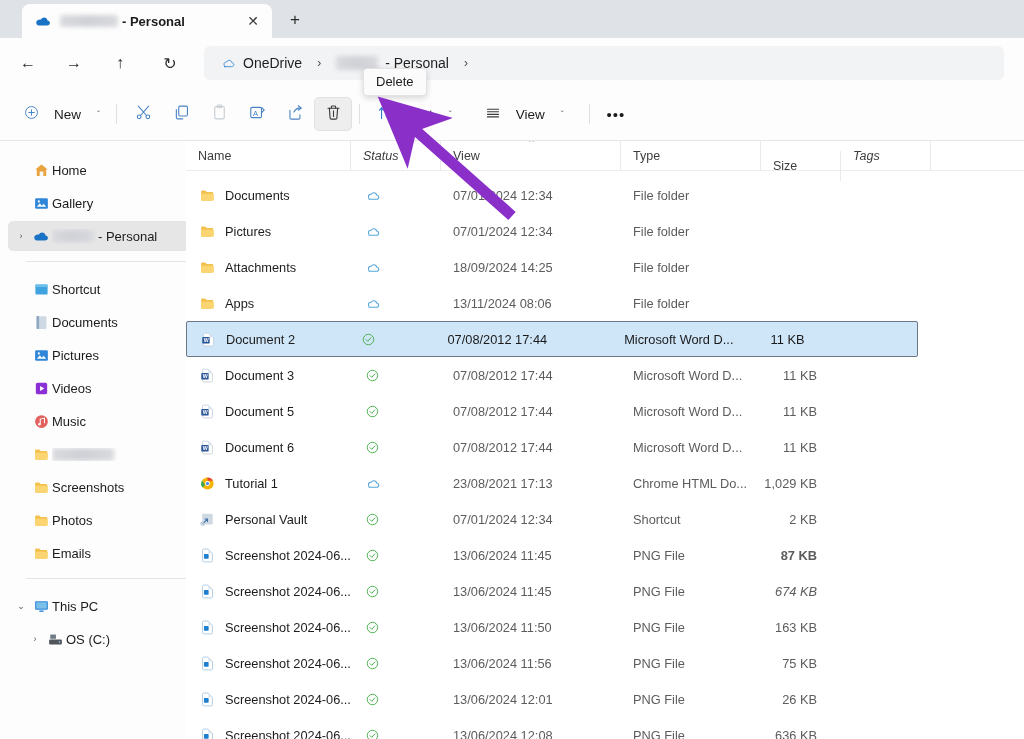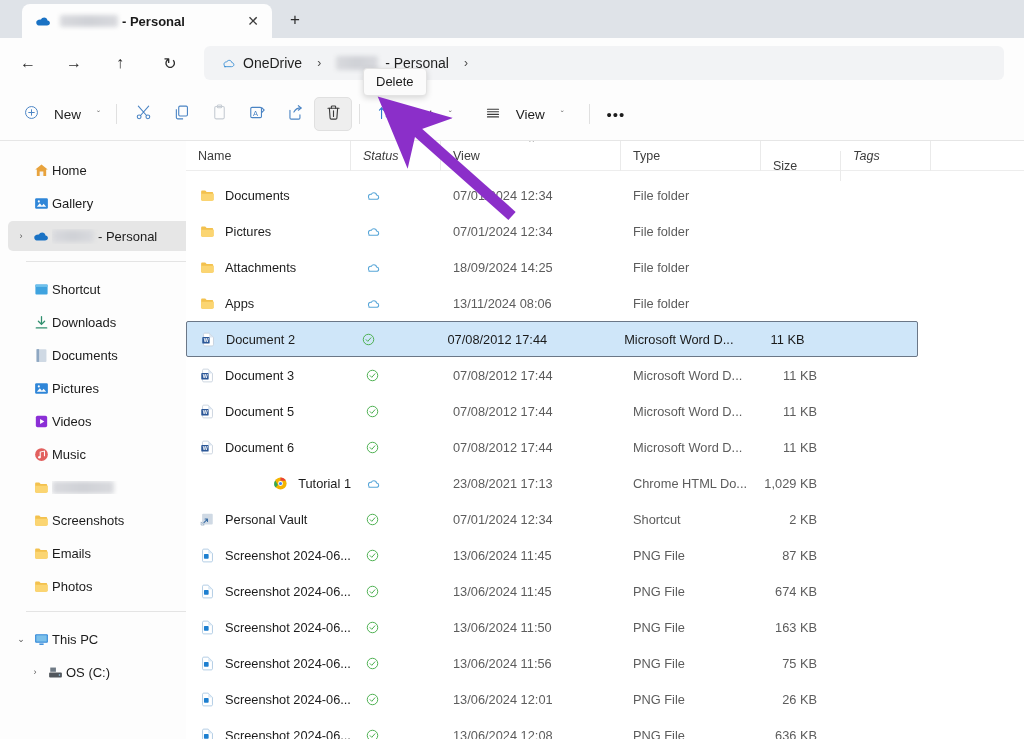--- a/index.html
+++ b/index.html
@@ -399,34 +399,20 @@
           </svg>
       </span>
       <span class="nav-label">Shortcut</span>
       <span class="pin">
         <svg width="13" height="13" viewBox="0 0 24 24" fill="none" stroke="#7b7b7b" stroke-width="1.7" stroke-linecap="round">
             <path d="M9 3.5l8.5 8.5-2.4 2.4-2-.6-4.6 4.6.6 2-2.4 2.4L3.5 18l2.4-2.4 2 .6 4.6-4.6-.6-2z"></path>
           </svg>
       </span>
     </div>
 
-    <div class="nav-item">
-      <span class="nav-chev"></span>
-      <span class="nav-ico">
-        <svg width="17" height="17" viewBox="0 0 24 24" fill="none" stroke="#2f8f6e" stroke-width="1.8" stroke-linecap="round">
-            <path d="M12 3.6v10.6M7.6 10.2L12 14.6l4.4-4.4M4.6 19.6h14.8"></path>
-          </svg>
-      </span>
-      <span class="nav-label">Downloads</span>
-      <span class="pin">
-        <svg width="13" height="13" viewBox="0 0 24 24" fill="none" stroke="#7b7b7b" stroke-width="1.7" stroke-linecap="round">
-            <path d="M9 3.5l8.5 8.5-2.4 2.4-2-.6-4.6 4.6.6 2-2.4 2.4L3.5 18l2.4-2.4 2 .6 4.6-4.6-.6-2z"></path>
-          </svg>
-      </span>
-    </div>
 
     <div class="nav-item">
       <span class="nav-chev"></span>
       <span class="nav-ico">
         <svg width="17" height="17" viewBox="0 0 24 24">
             <rect x="5" y="3" width="14" height="18" rx="1.4" fill="#cfd9e4"></rect>
             <rect x="5" y="3" width="3.6" height="18" fill="#8ea7c2"></rect>
           </svg>
       </span>
       <span class="nav-label">Documents</span>
@@ -522,33 +508,33 @@
     </div>
 
     <div class="nav-item">
       <span class="nav-chev"></span>
       <span class="nav-ico">
         <svg width="17" height="17" viewBox="0 0 24 24">
             <path d="M3 6.6c0-.9.7-1.6 1.6-1.6h4.2l2 2.2h7.6c.9 0 1.6.7 1.6 1.6v9c0 .9-.7 1.6-1.6 1.6H4.6c-.9 0-1.6-.7-1.6-1.6z" fill="#f3c14e"></path>
             <path d="M3 9.4h18v8.4c0 .9-.7 1.6-1.6 1.6H4.6c-.9 0-1.6-.7-1.6-1.6z" fill="#fbd572"></path>
           </svg>
       </span>
-      <span class="nav-label">Emails</span>
+      <span class="nav-label">Photos</span>
       <span class="pin"></span>
     </div>
 
     <div class="nav-item">
       <span class="nav-chev"></span>
       <span class="nav-ico">
         <svg width="17" height="17" viewBox="0 0 24 24">
             <path d="M3 6.6c0-.9.7-1.6 1.6-1.6h4.2l2 2.2h7.6c.9 0 1.6.7 1.6 1.6v9c0 .9-.7 1.6-1.6 1.6H4.6c-.9 0-1.6-.7-1.6-1.6z" fill="#f3c14e"></path>
             <path d="M3 9.4h18v8.4c0 .9-.7 1.6-1.6 1.6H4.6c-.9 0-1.6-.7-1.6-1.6z" fill="#fbd572"></path>
           </svg>
       </span>
-      <span class="nav-label">Photos</span>
+      <span class="nav-label">Emails</span>
       <span class="pin"></span>
     </div>
 
     <div class="nav-divider"></div>
 
     <div class="nav-item">
       <span class="nav-chev">⌄</span>
       <span class="nav-ico">
         <svg width="17" height="17" viewBox="0 0 24 24">
             <rect x="3" y="4.6" width="18" height="12" rx="1.4" fill="#2f86d8"></rect>
@@ -846,21 +832,21 @@
             <span>Microsoft Word D...</span>
           </div>
           <div class="cell size" style="width:80px;">
             <span>11 KB</span>
           </div>
           <div class="cell tags" style="width:90px;">
             <span></span>
           </div>
         </div>
         <div class="row">
-          <div class="cell name" style="width:165px;justify-content:flex-end;">
+          <div class="cell name" style="width:165px;">
             <span class="file-ico">
               <svg width="17" height="17" viewBox="0 0 24 24">
                 <circle cx="12" cy="12" r="8.6" fill="#f4b400"></circle>
                 <path d="M12 3.4A8.6 8.6 0 0 1 19.5 8H12z" fill="#ea4335"></path>
                 <path d="M4.6 7.6L8.4 14 5 17.8A8.6 8.6 0 0 1 4.6 7.6z" fill="#34a853"></path>
                 <circle cx="12" cy="12" r="3.4" fill="#ffffff"></circle>
                 <circle cx="12" cy="12" r="2.2" fill="#4285f4"></circle>
               </svg>
             </span>
             <span>Tutorial 1</span>
@@ -935,21 +921,21 @@
                 <path d="M8.6 12.2l2.4 2.4 4.4-5" fill="none" stroke="#4caf50" stroke-width="1.4" stroke-linecap="round" stroke-linejoin="round"></path>
               </svg>
             </span>
           </div>
           <div class="cell date" style="width:180px;">
             <span>13/06/2024 11:45</span>
           </div>
           <div class="cell type" style="width:140px;">
             <span>PNG File</span>
           </div>
-          <div class="cell size" style="width:80px;">
+          <div class="cell size" style="width:80px;font-weight:bold;">
             <span>87 KB</span>
           </div>
           <div class="cell tags" style="width:90px;">
             <span></span>
           </div>
         </div>
         <div class="row">
           <div class="cell name" style="width:165px;">
             <span class="file-ico">
               <svg width="17" height="17" viewBox="0 0 24 24">
@@ -967,21 +953,21 @@
                 <path d="M8.6 12.2l2.4 2.4 4.4-5" fill="none" stroke="#4caf50" stroke-width="1.4" stroke-linecap="round" stroke-linejoin="round"></path>
               </svg>
             </span>
           </div>
           <div class="cell date" style="width:180px;">
             <span>13/06/2024 11:45</span>
           </div>
           <div class="cell type" style="width:140px;">
             <span>PNG File</span>
           </div>
-          <div class="cell size" style="width:80px;">
+          <div class="cell size" style="width:80px;font-style:italic;">
             <span>674 KB</span>
           </div>
           <div class="cell tags" style="width:90px;">
             <span></span>
           </div>
         </div>
         <div class="row">
           <div class="cell name" style="width:165px;">
             <span class="file-ico">
               <svg width="17" height="17" viewBox="0 0 24 24">

